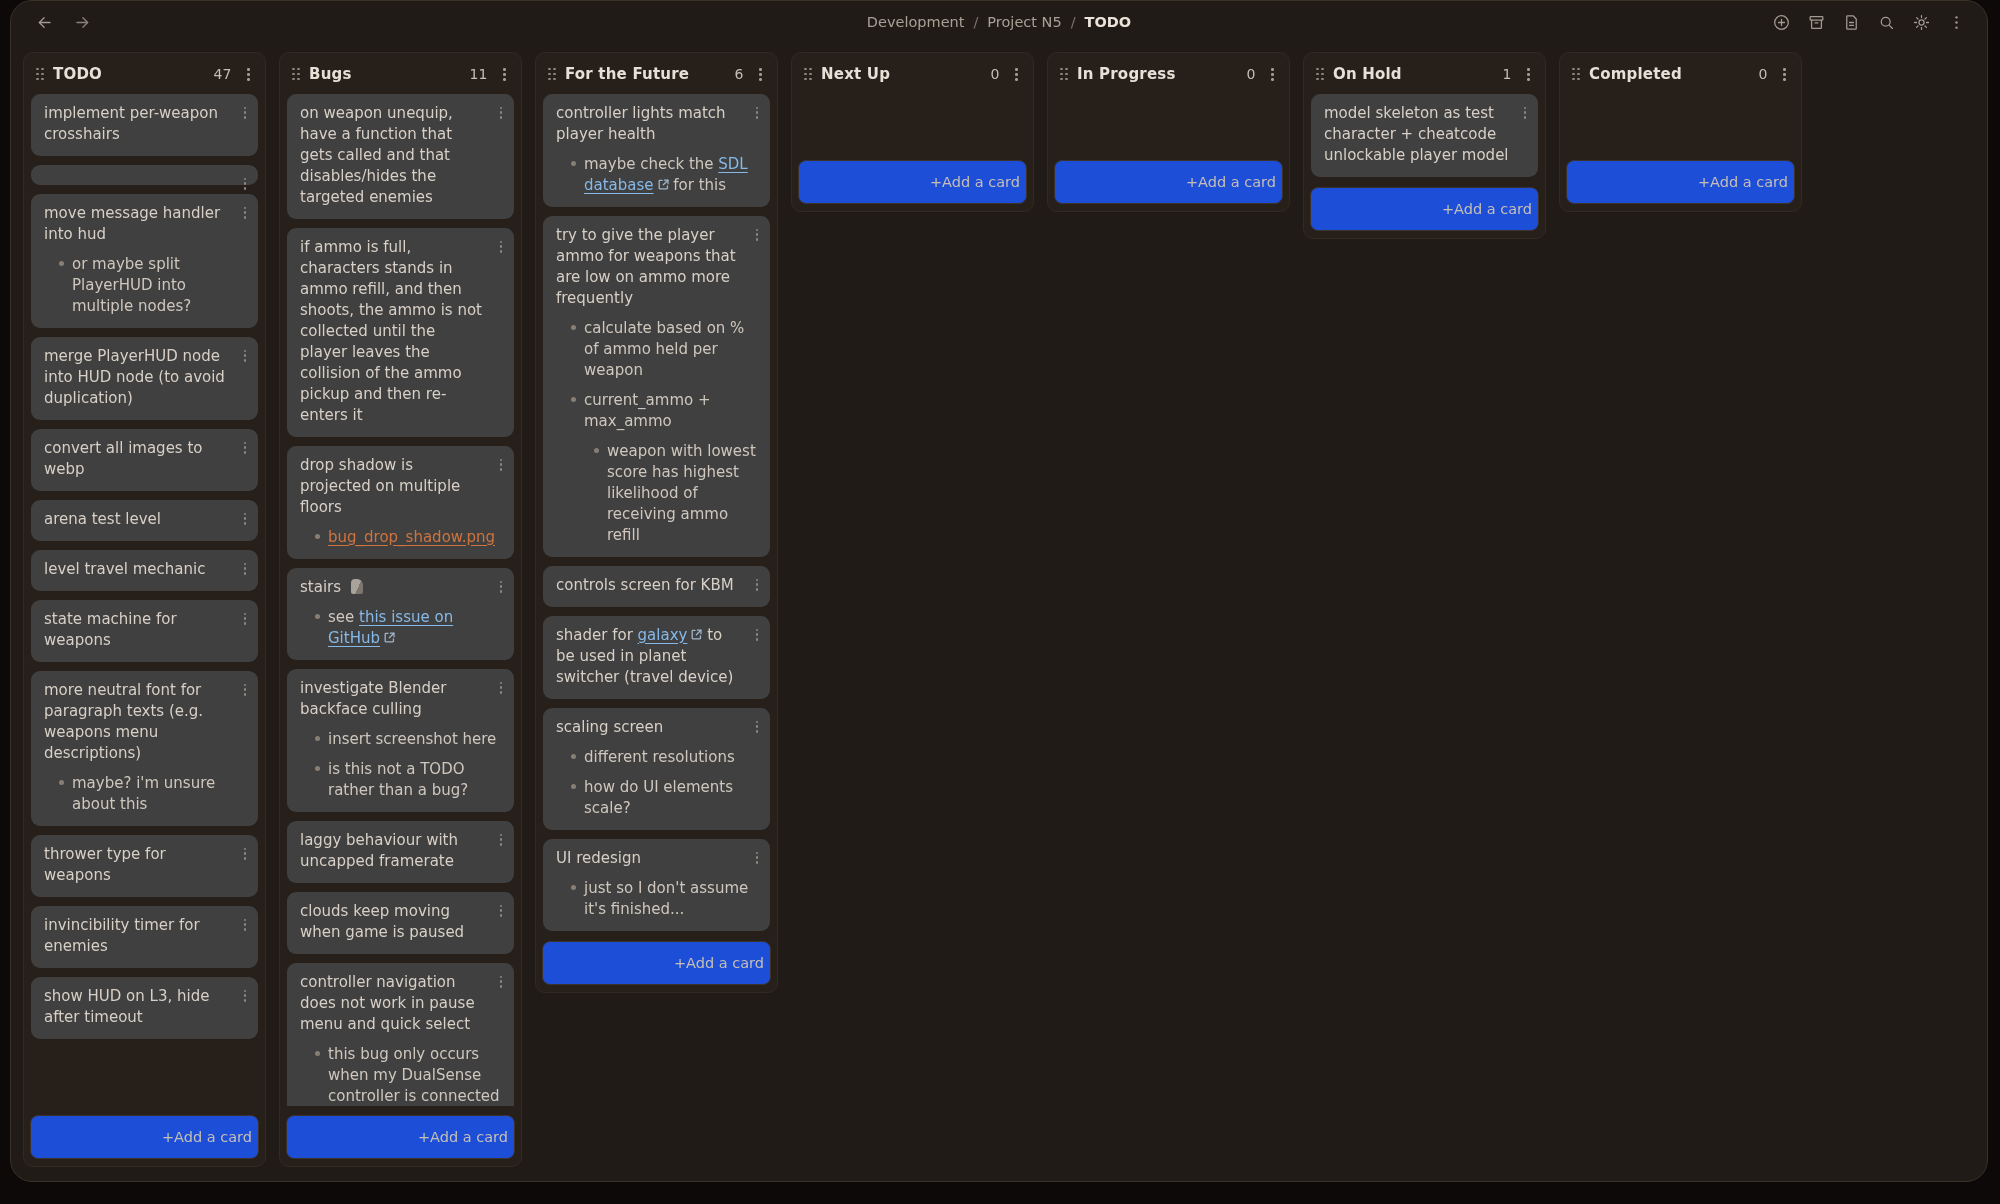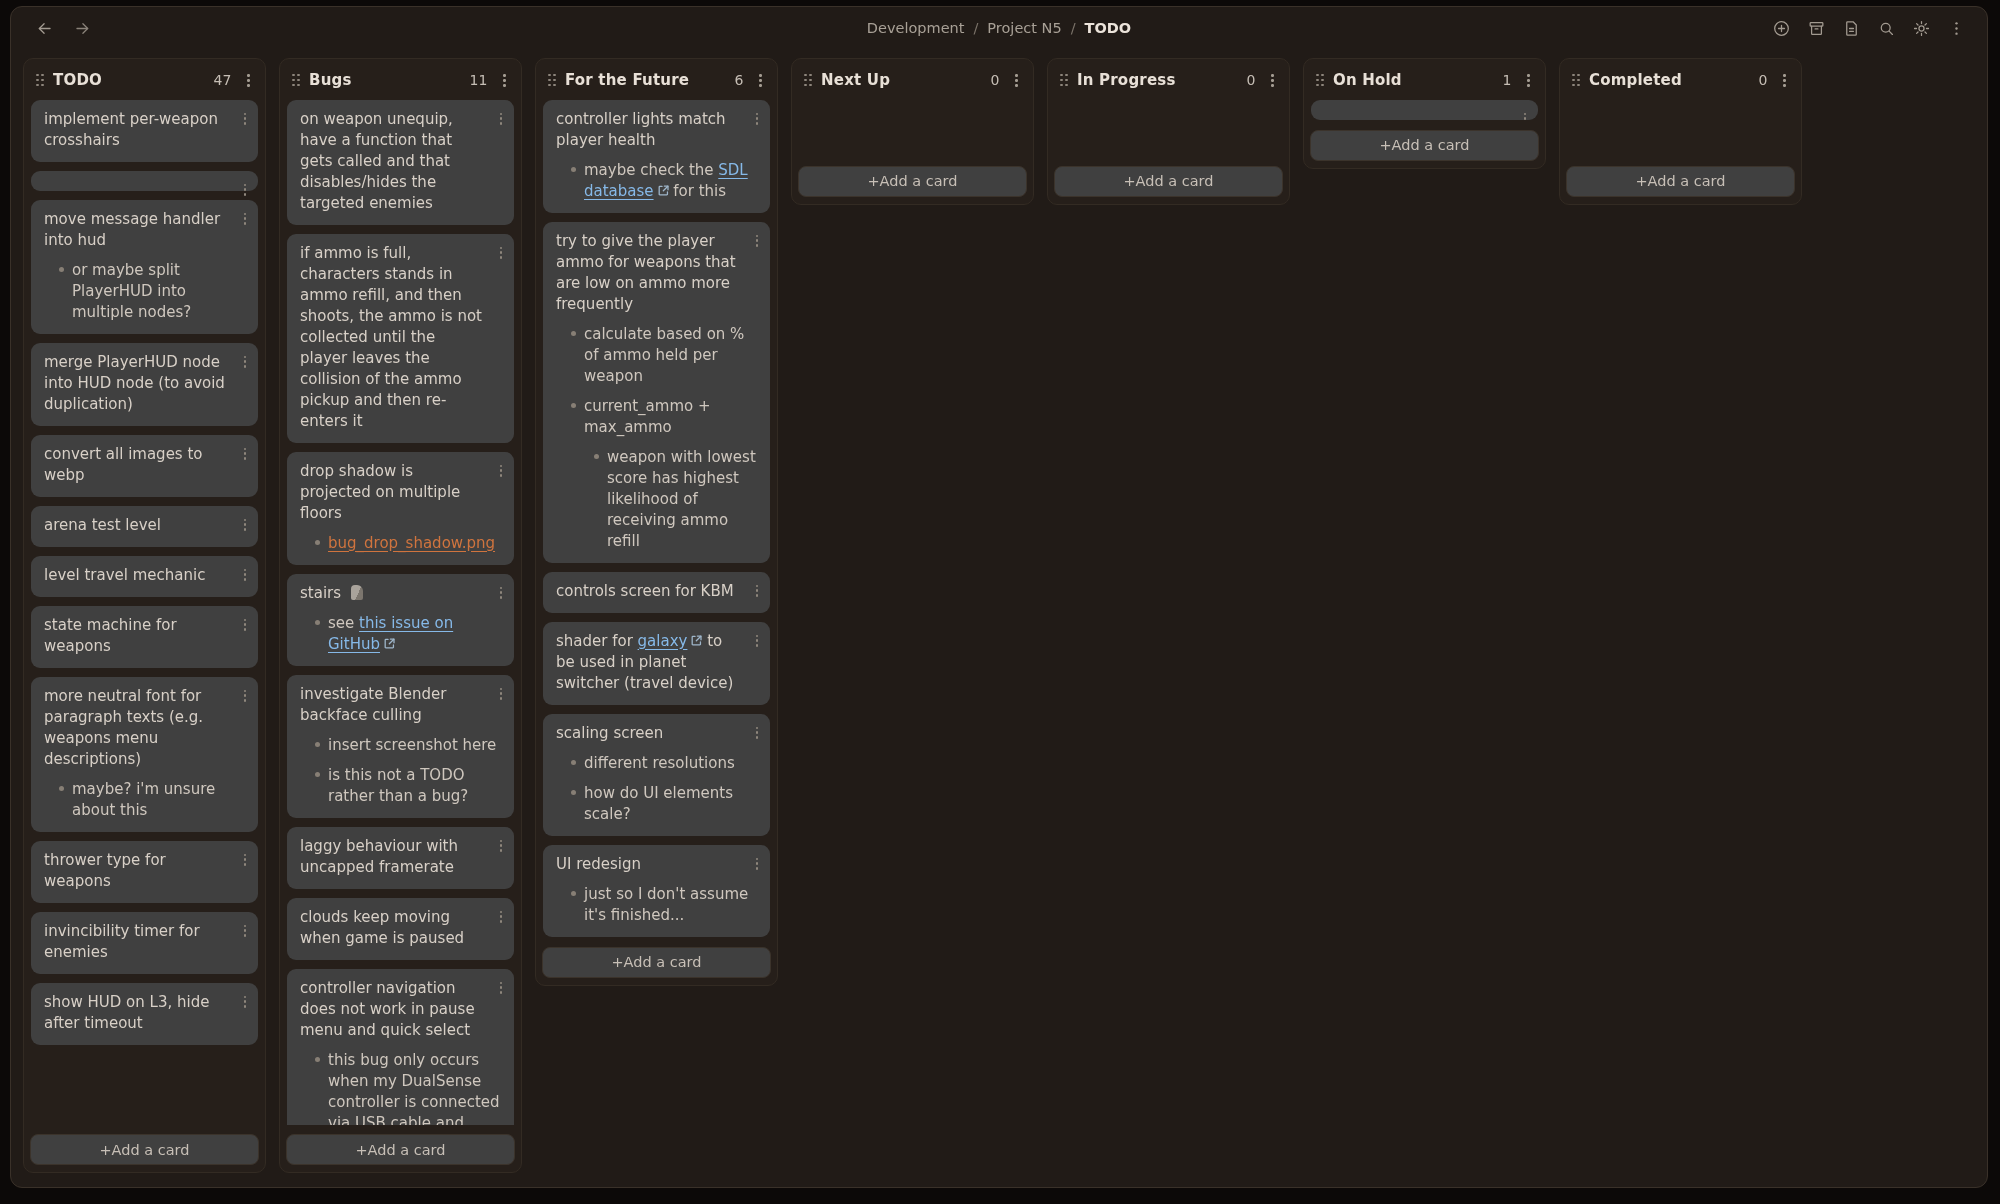--- a/index.html
+++ b/index.html
@@ -3,22 +3,22 @@
 <meta charset="utf-8">
 <style>
   html,body{margin:0;padding:0;}
   body{
     width:2000px;height:1204px;position:relative;overflow:hidden;
     background:#0c0908;
     font-family:"DejaVu Sans","Liberation Sans",sans-serif;
     -webkit-font-smoothing:antialiased;
   }
   .window{
-    position:absolute;left:10px;top:6px;width:1978px;height:1182px;
-    background:#211b17;border:1px solid #3a3129;border-radius:12px;
+    position:absolute;left:10px;top:0;width:1978px;height:1182px;
+    background:#211b17;border:1px solid #3a3129;border-radius:22px;
     box-sizing:border-box;overflow:hidden;
   }
   
   .topbar{height:42px;display:flex;align-items:center;position:relative;padding:0 14px;}
   .nav{display:flex;gap:12px;margin-left:6px;}
   .nav-btn,.icon-btn{
     width:26px;height:26px;display:flex;align-items:center;justify-content:center;
     background:none;border:none;padding:0;color:#a29a90;cursor:pointer;
   }
   .nav-btn svg,.icon-btn svg{width:19px;height:19px;stroke:currentColor;fill:none;stroke-width:1.6;stroke-linecap:round;stroke-linejoin:round;}
@@ -67,23 +67,23 @@
   .link.blue{color:#86b9e8;}
   .link.orange{color:#d0743e;}
   .ext{display:inline-block;width:11px;height:11px;margin-left:4px;color:#9fb6ca;}
   .ext svg{width:11px;height:11px;stroke:currentColor;fill:none;stroke-width:1.4;stroke-linecap:round;stroke-linejoin:round;}
   .moai{
     display:inline-block;width:12px;height:15px;vertical-align:-2px;margin-left:5px;
     background:linear-gradient(115deg,#a9a39b 58%,#7c766e 58%);
     border-radius:4px 6px 2px 2px;
   }
   .add-card{
-    margin-top:9px;height:31px;border-radius:8px;flex:none;
-    border:1px solid #3b332b;background:#404040;color:#c7bfb6;
-    font-size:14.5px;font-family:inherit;cursor:pointer;
+    margin-top:9px;height:44px;border-radius:8px;flex:none;
+    border:1px solid #3b332b;background:#1d4ed8;color:#c7bfb6;
+    font-size:14.5px;font-family:inherit;cursor:pointer;text-align:right;
   }
 </style>
 </head>
 <body>
 
 <div class="window" data-name="app-window">
   <div class="topbar" data-name="topbar">
     <div class="nav" data-name="topbar-nav">
         <button class="nav-btn" data-name="back-icon">
           <svg viewBox="0 0 24 24">
@@ -543,20 +543,21 @@
           <span class="col-title" data-name="column-title">On Hold</span>
           <span class="col-count" data-name="column-card-count">1</span>
           <button class="kebab" data-name="column-menu-button">
             <i></i>
             <i></i>
             <i></i>
           </button>
         </div>
         <div class="cards" data-name="column-cards">
           <div class="card" data-name="card">
+            <div class="card-title" data-name="card-title"><span data-name="card-text-segment">model skeleton as test character + cheatcode unlockable player model</span></div>
             <button class="kebab card-menu" data-name="card-menu-button">
               <i></i>
               <i></i>
               <i></i>
             </button>
           </div>
         </div>
         <button class="add-card" data-name="add-card-button">+Add a card</button>
       </div>
       <div class="column auto" data-name="column-completed">

